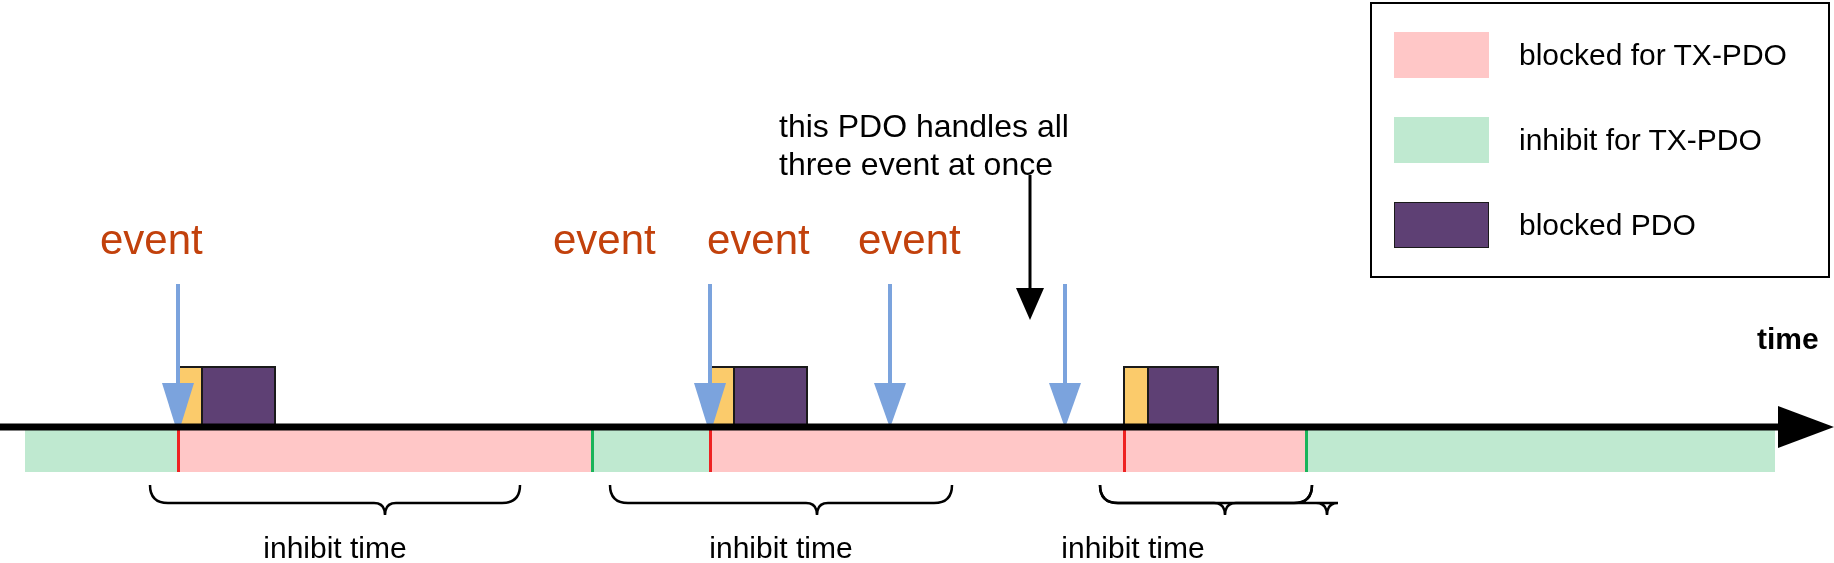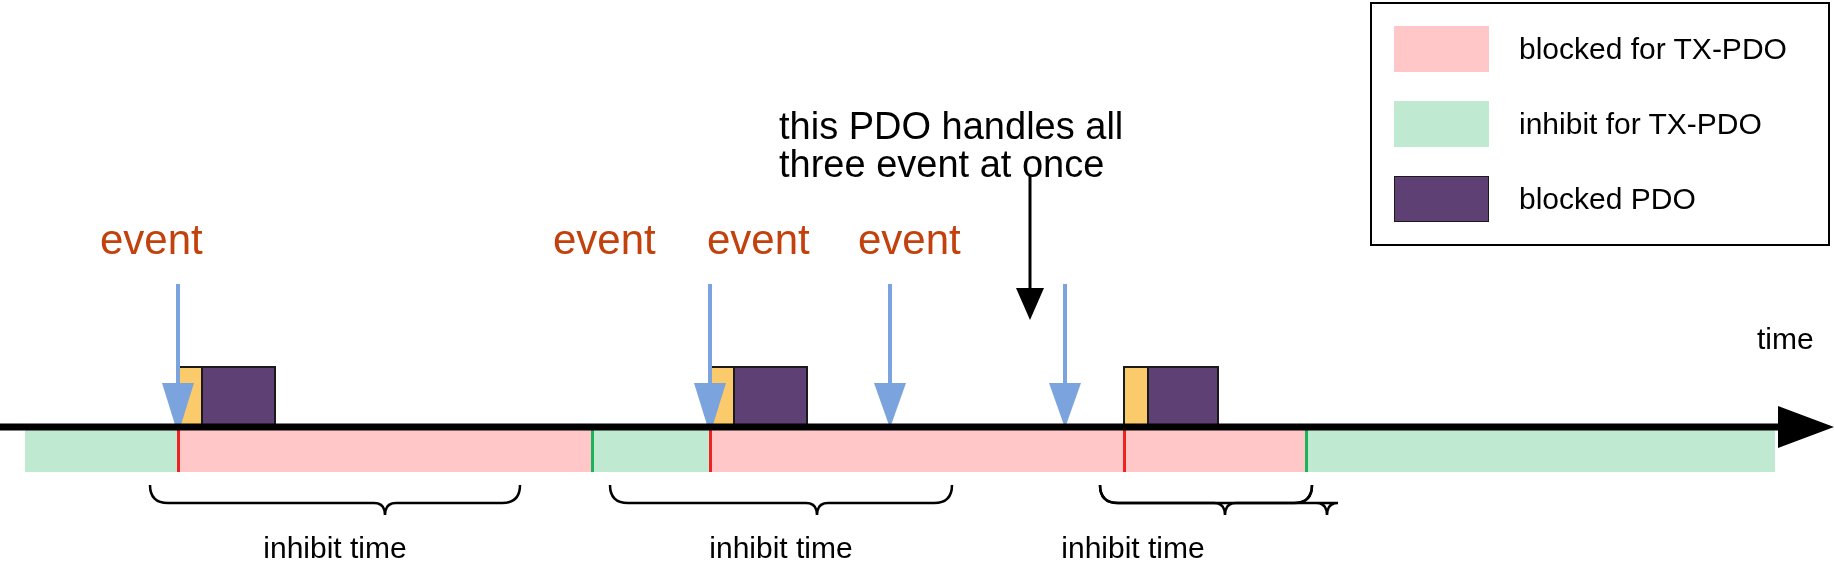--- a/index.html
+++ b/index.html
@@ -1,32 +1,32 @@
 <!DOCTYPE html>
 <html><head>
 <meta charset="utf-8">
 <style>
   html,body{margin:0;padding:0;background:#ffffff;}
   body{width:1834px;height:563px;position:relative;overflow:hidden;
        font-family:"Liberation Sans",sans-serif;}
   .stage{position:absolute;left:0;top:0;width:1834px;height:563px;}
   .svgroot{position:absolute;left:0;top:0;}
-  .legend-box{position:absolute;left:1370px;top:2px;width:460px;height:244px;
+  .legend-box{position:absolute;left:1370px;top:2px;width:460px;height:276px;
               border:2px solid #000;background:#fff;box-sizing:border-box;
               display:flex;flex-direction:column;justify-content:space-around;
               padding:8px 0 8px 0;}
   .legend-row{display:flex;align-items:center;height:52px;padding-left:22px;}
   .swatch{width:95px;height:46px;box-sizing:border-box;flex:0 0 auto;}
   .sw-pink{background:#ffc7c7;}
   .sw-green{background:#bfe9d0;}
   .sw-yellow{background:#fbcb6b;border:1.5px solid #1a1a1a;}
   .sw-purple{background:#5e4074;border:1.5px solid #1a1a1a;}
   .legend-label{margin-left:30px;font-size:30px;color:#000;white-space:nowrap;}
   .evt-label{position:absolute;font-size:42px;color:#c2410c;white-space:nowrap;}
-  .note{position:absolute;font-size:38px;color:#000;line-height:38px;text-align:center;white-space:nowrap;}
+  .note{position:absolute;font-size:32px;color:#000;line-height:38px;text-align:center;white-space:nowrap;}
   .ihlabel{position:absolute;font-size:30px;color:#000;white-space:nowrap;text-align:center;}
   .timelabel{position:absolute;font-size:30px;color:#000;}
 </style>
 </head>
 <body>
 
 <div class="stage">
 
   <svg class="svgroot" width="1834" height="563" viewBox="0 0 1834 563">
 
@@ -98,21 +98,21 @@
   <div class="evt-label" style="left:100px;top:216px;">event</div>
   <div class="evt-label" style="left:553px;top:216px;">event</div>
   <div class="evt-label" style="left:707px;top:216px;">event</div>
   <div class="evt-label" style="left:858px;top:216px;">event</div>
 
   <div class="note" style="left:779px;top:107px;width:256px;">
     <div>this PDO handles all</div>
     <div>three event at once</div>
   </div>
 
-  <div class="timelabel" style="left:1757px;top:322px;">time</div>
+  <div class="timelabel" style="left:1757px;top:322px;font-weight:bold;">time</div>
 
   <div class="ihlabel" style="left:235px;top:531px;width:200px;">inhibit time</div>
   <div class="ihlabel" style="left:681px;top:531px;width:200px;">inhibit time</div>
   <div class="ihlabel" style="left:1033px;top:531px;width:200px;">inhibit time</div>
 
   <div class="legend-box">
 
     <div class="legend-row">
       <span class="swatch sw-pink"></span>
       <span class="legend-label">blocked for TX-PDO</span>

